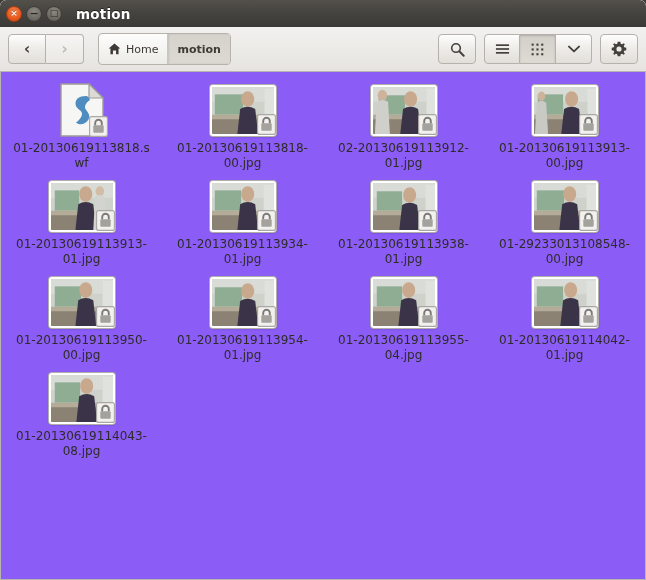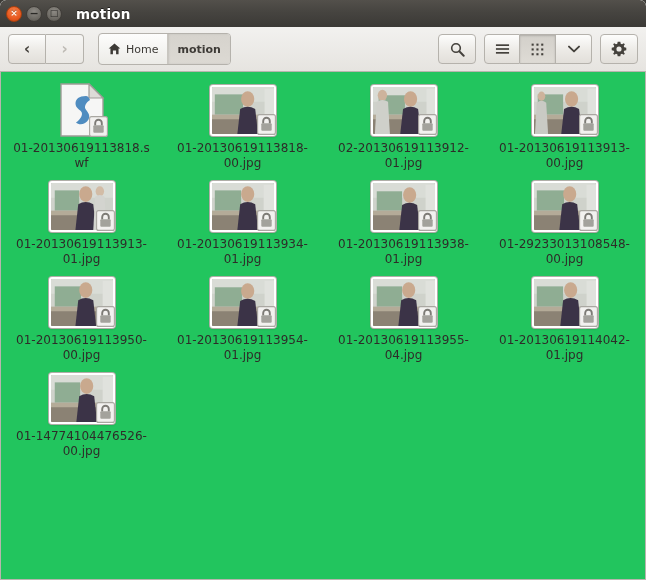--- a/index.html
+++ b/index.html
@@ -139,21 +139,21 @@
   
   .ico-search { width: 15px; height: 15px; display:block; }
   .ico-list { width: 15px; height: 12px; display:block; }
   .ico-grid { width: 13px; height: 13px; display:block; }
   .ico-gear { width: 16px; height: 16px; display:block; }
   .ico-caret { width: 12px; height: 8px; display:block; }
 
   
   .file-area {
     flex: 1 1 auto;
-    background: #22c55e;
+    background: #8b5cf6;
     border-left: 1px solid #b8b5ae;
     border-right: 1px solid #b8b5ae;
     border-bottom: 1px solid #b8b5ae;
     padding: 8px 0 0 0;
     box-sizing: border-box;
     overflow: hidden;
   }
   .grid {
     display: grid;
     grid-template-columns: repeat(4, 1fr);
@@ -624,19 +624,19 @@
             </svg>
           </div>
           <div class="lock">
             <svg viewBox="0 0 19 21">
               <rect x="0.6" y="0.6" width="17.8" height="19.8" rx="2" fill="#f2f1ef" stroke="#a9a7a1" stroke-width="1.1"></rect>
               <path d="M6.2 9.4 V7 a3.3 3.3 0 0 1 6.6 0 V9.4" fill="none" stroke="#7d7b76" stroke-width="1.9"></path>
               <rect x="4.3" y="9.2" width="10.4" height="7.6" rx="1.1" fill="#a3a29c"></rect>
             </svg>
           </div>
         </div>
-        <div class="fname">01-14774104476526-00.jpg</div>
+        <div class="fname">01-20130619114043-08.jpg</div>
       </div>
 
     </div>
   </div>
 
 </div>
 
 </body></html>

